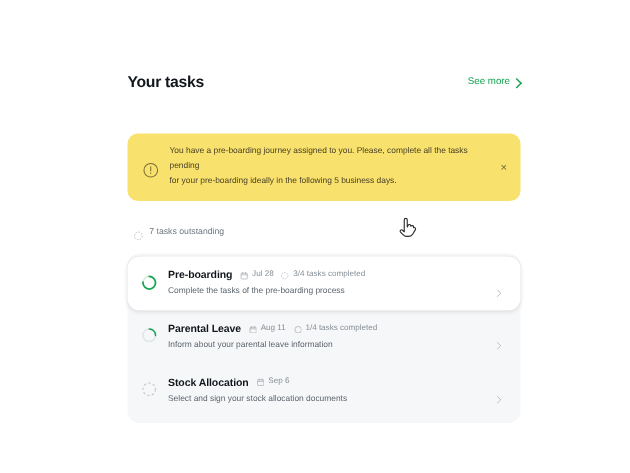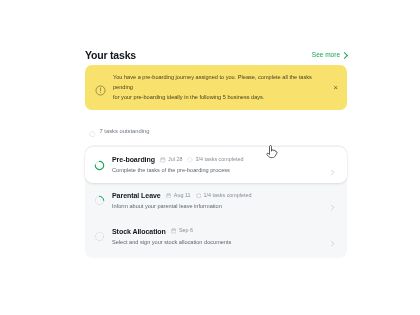--- a/index.html
+++ b/index.html
@@ -28,21 +28,21 @@
     top: 46px;
     width: 262px;
   }
 
   
   .header {
     display: flex;
     align-items: center;
     justify-content: space-between;
     height: 18px;
-    margin-bottom: 1px;
+    margin-bottom: 25px;
   }
   .page-title {
     font-size: 10.5px;
     font-weight: bold;
     color: #11161c;
     letter-spacing: -0.2px;
     line-height: 1;
   }
   .see-more {
     display: flex;

